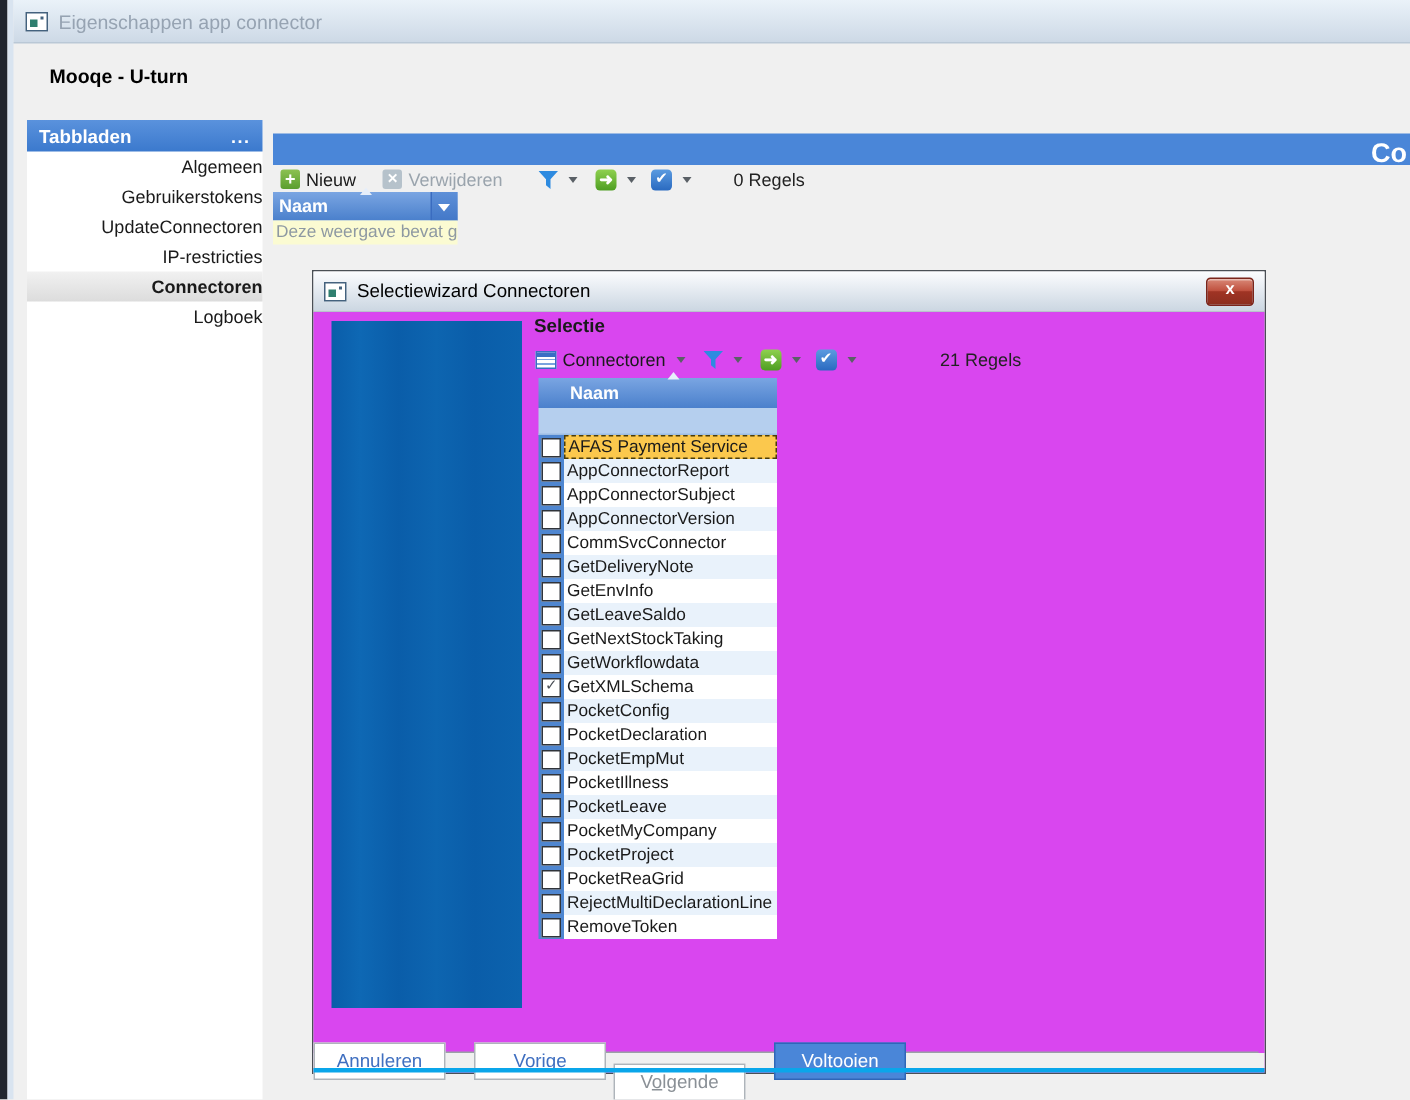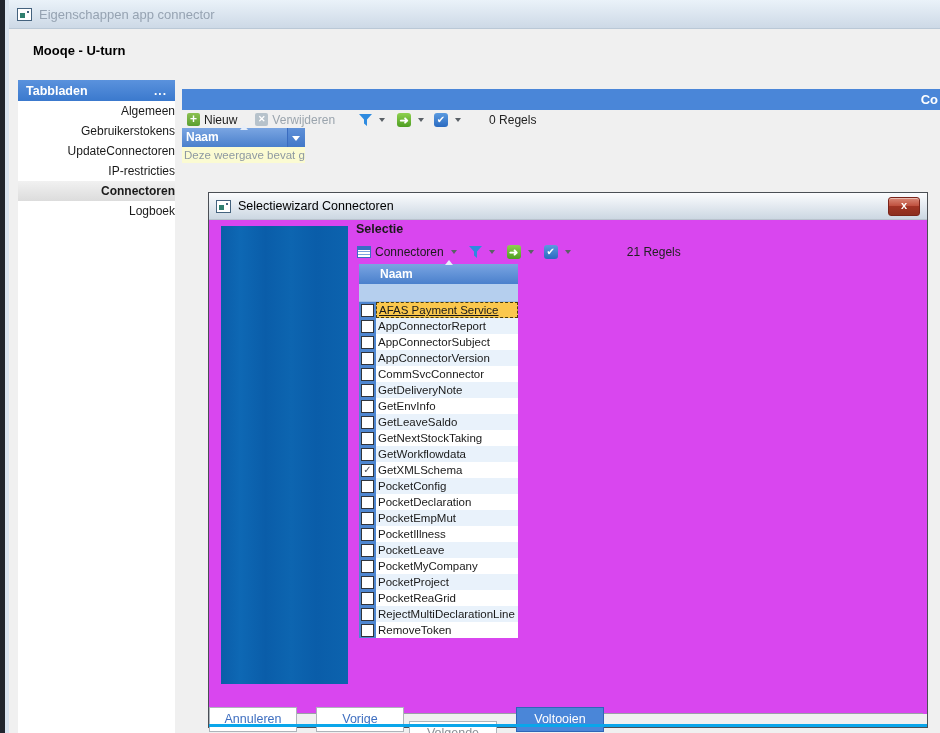--- a/index.html
+++ b/index.html
@@ -27,21 +27,21 @@
   
   .sidebar{position:absolute;left:18px;top:80px;width:157px;bottom:0;background:#fff;text-align:right;}
   .side-header{height:21px;background:linear-gradient(#5a92dd,#3b79cd);color:#fff;
     font-weight:bold;font-size:12.5px;display:flex;align-items:center;padding:0 8px;}
   .side-header .more{margin-left:auto;letter-spacing:1px;font-size:12px;cursor:default;}
   .side-item{height:20px;line-height:20px;padding-left:8px;cursor:default;}
   .side-item.sel{background:linear-gradient(#f1f1f1,#dcdcdc);font-weight:bold;}
 
   
   .main-bar{position:absolute;left:182px;top:89px;right:0;height:21px;background:#4a86d8;}
-  .main-bar .bar-right{position:absolute;right:2px;top:3px;color:#fff;font-weight:bold;font-size:13px;}
+  .main-bar .bar-right{position:absolute;right:2px;top:3px;color:#fff;font-weight:bold;font-size:18px;}
   .main-toolbar{position:absolute;left:187px;top:110px;right:0;height:19px;display:flex;align-items:center;}
   .tb-item{display:flex;align-items:center;gap:4px;cursor:default;}
   .tb-label{font-size:12px;}
   .tb-label.disabled{color:#9aa4ad;}
   .caret{width:0;height:0;border-left:3.5px solid transparent;border-right:3.5px solid transparent;border-top:4px solid #5a6066;display:inline-block;margin-left:3px;}
   .icon-plus{width:13px;height:13px;border-radius:2px;background:linear-gradient(#8cc152,#5a9e2f);
     color:#fff;font-weight:bold;font-size:12px;line-height:12px;text-align:center;display:inline-block;}
   .icon-x{width:13px;height:13px;border-radius:2px;background:#b6c2cb;color:#fff;font-weight:bold;
     font-size:9px;line-height:13px;text-align:center;display:inline-block;}
   .icon-grid{width:14px;height:12px;border:1px solid #3a6ec4;background:
@@ -62,21 +62,21 @@
     border-bottom:5px solid #e6eefa;position:absolute;}
   .m-grid-header .arrow-up{left:58px;top:-3px;}
   .hdr-dd{position:absolute;right:0;top:0;width:17px;height:19px;border-left:1px solid #3a6cc0;
     background:linear-gradient(#5e90d8,#4378c8);}
   .hdr-dd::after{content:"";position:absolute;left:4px;top:8px;width:0;height:0;
     border-left:4px solid transparent;border-right:4px solid transparent;border-top:5px solid #fff;}
   .empty-row{position:absolute;left:182px;top:147px;width:121px;height:16px;background:#fbfbd2;
     color:#8e99a2;font-size:11.5px;line-height:16px;white-space:nowrap;overflow:hidden;padding-left:2px;}
 
   
-  .dialog{position:absolute;left:208px;top:192px;width:720px;height:536px;background:#fff;
+  .dialog{position:absolute;left:208px;top:180px;width:636px;height:536px;background:#fff;
     border:1px solid #4a4f55;box-sizing:border-box;}
   .dialog::after{content:"";position:absolute;left:0;right:0;bottom:0;height:3px;background:#0aa6ea;}
   .dlg-title{position:absolute;left:0;right:0;top:0;height:26px;
     background:linear-gradient(#fbfcfe,#ccd7e2);border-bottom:1px solid #b8c2cc;
     display:flex;align-items:center;}
   .dlg-title .app-icon{margin-left:7px;}
   .dlg-title .t-text{margin-left:7px;color:#000;font-size:12.5px;}
   .dlg-close{position:absolute;right:7px;top:4px;width:30px;height:17px;border-radius:3px;
     border:1px solid #7a241a;background:linear-gradient(#d98877 0%,#c05240 45%,#a03424 50%,#8c2e1f 100%);
     color:#fff;font-weight:bold;font-size:11px;line-height:15px;text-align:center;cursor:pointer;
@@ -93,21 +93,21 @@
   .list-header .arrow-up{left:86px;top:-4px;}
   .filter-row{height:17px;background:#b5cfee;border-bottom:1px solid #9dbde4;}
   .lrow{display:flex;height:16px;}
   .cbcell{width:17px;background:#4e86d0;display:flex;align-items:center;justify-content:center;flex:0 0 17px;}
   .cb{width:11px;height:11px;background:#fff;border:1px solid #30343a;font-size:10px;line-height:10px;
     text-align:center;color:#4c5158;cursor:pointer;}
   .ncell{flex:1;font-size:11.5px;line-height:16px;padding:0 2px;white-space:nowrap;overflow:hidden;
     background:#fff;cursor:default;}
   .lrow.alt .ncell{background:#e9f2fb;}
   .ncell.selected{background:#fbc84d;border:1px dashed #4a3c0a;line-height:14px;box-sizing:border-box;
-    text-decoration:underline;}
+    }
 
   .btn-sep{position:absolute;left:4px;right:4px;top:493px;height:1px;background:#9aa0a6;}
   .btn-bar{position:absolute;left:0;right:0;top:494px;bottom:3px;background:#f0f0f0;
     display:flex;align-items:center;padding-right:10px;gap:5px;}
   .wbtn{width:88px;height:25px;border:1px solid #aeb4ba;background:#fff;color:#3f6fc0;
     font-family:"Liberation Sans",sans-serif;font-size:12.5px;cursor:pointer;}
   .wbtn.disabled{color:#8a9096;margin-top:28px;}
   .wbtn.primary{background:#4a86d8;border-color:#2f66b8;color:#fff;}
   .btn-bar .wbtn:nth-child(2),.btn-bar .wbtn:nth-child(4){margin-left:14px;}
 

